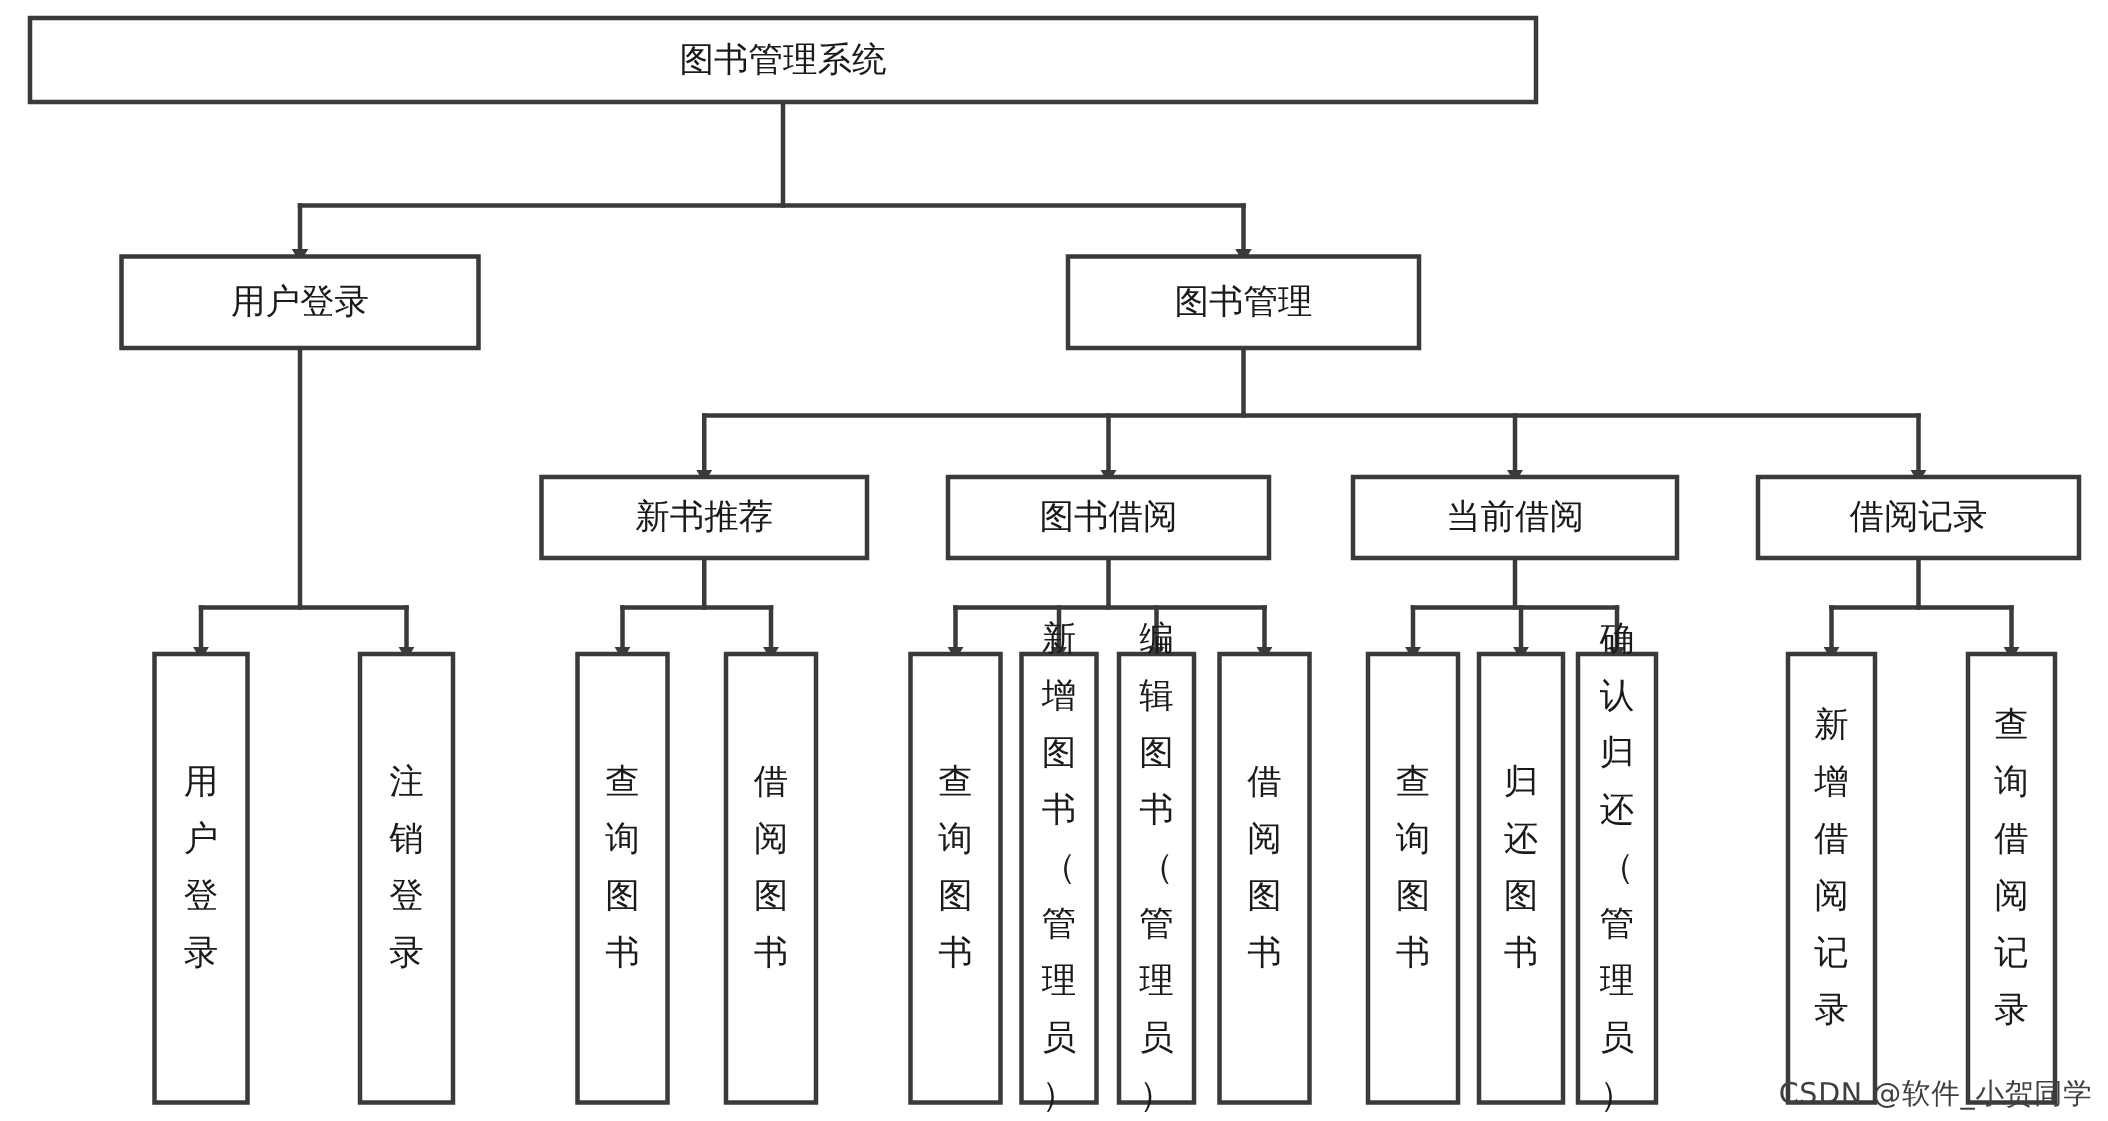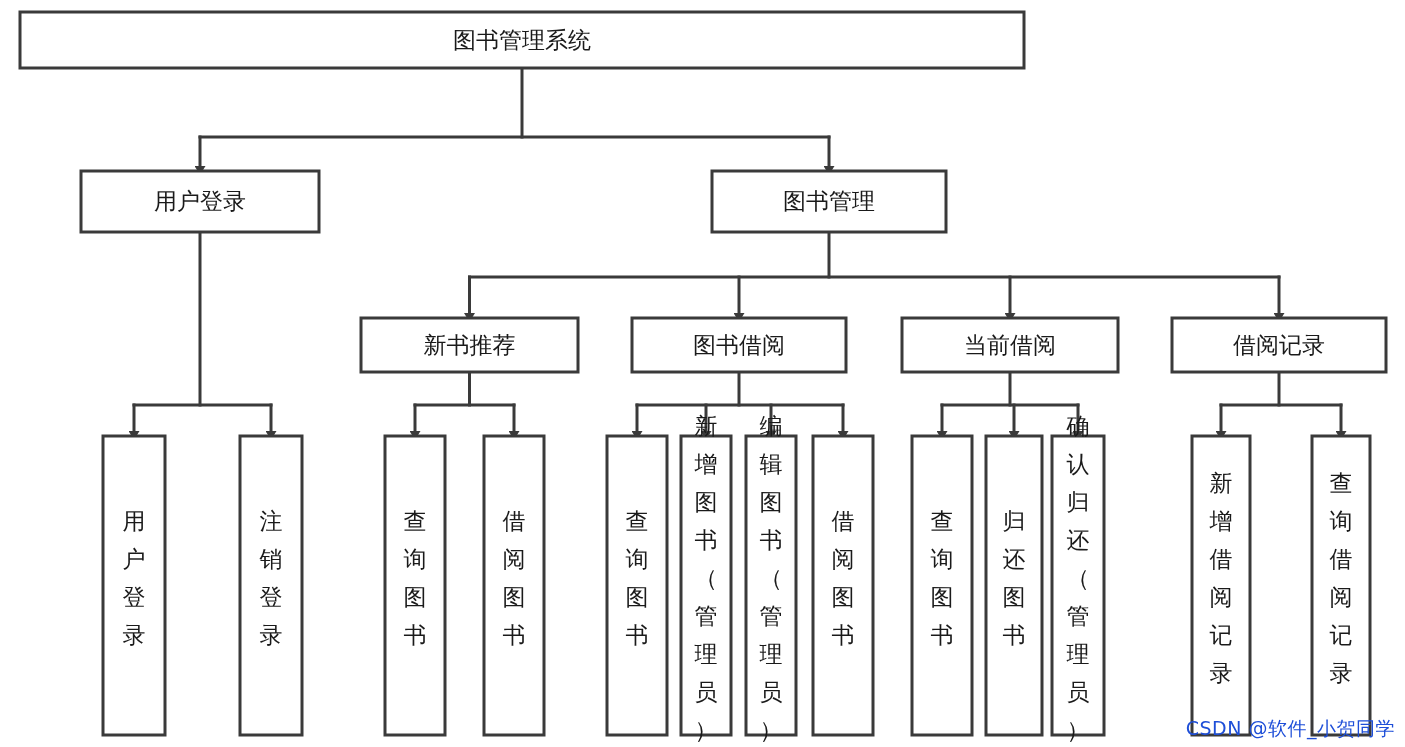--- a/index.html
+++ b/index.html
@@ -49,21 +49,21 @@
     fill: #1a1a1a;
     font-size: 23px;
     text-anchor: middle;
   }
   .watermark-text {
     position: absolute;
     right: 10px;
     bottom: 5px;
     font-family: "DejaVu Sans", "Liberation Sans", sans-serif;
     font-size: 19px;
-    color: #1d4ed8;
+    color: #404040;
     white-space: nowrap;
     letter-spacing: 0.5px;
   }
 </style>
 </head>
 <body>
 
 <div id="diagram-root">
 
   <svg class="flow" viewBox="0 0 1405 747" xmlns="http://www.w3.org/2000/svg">

